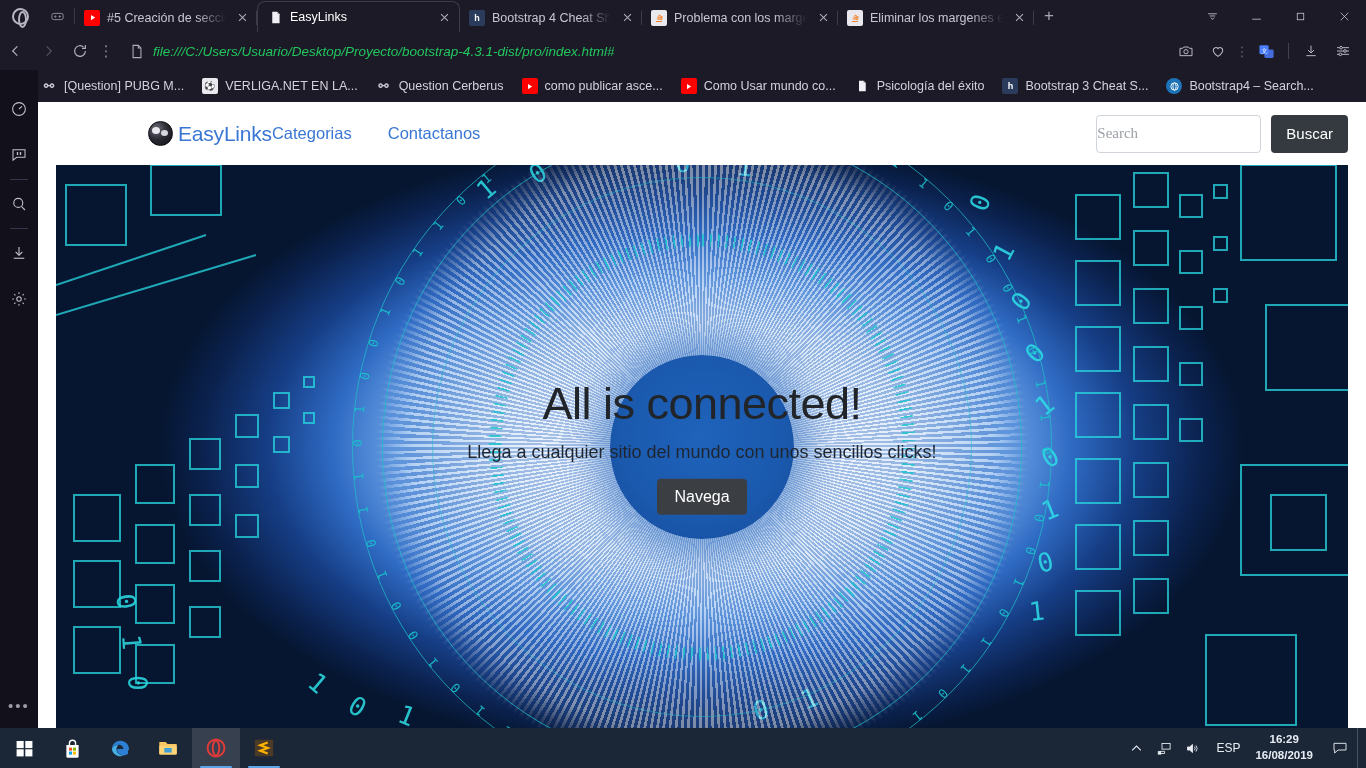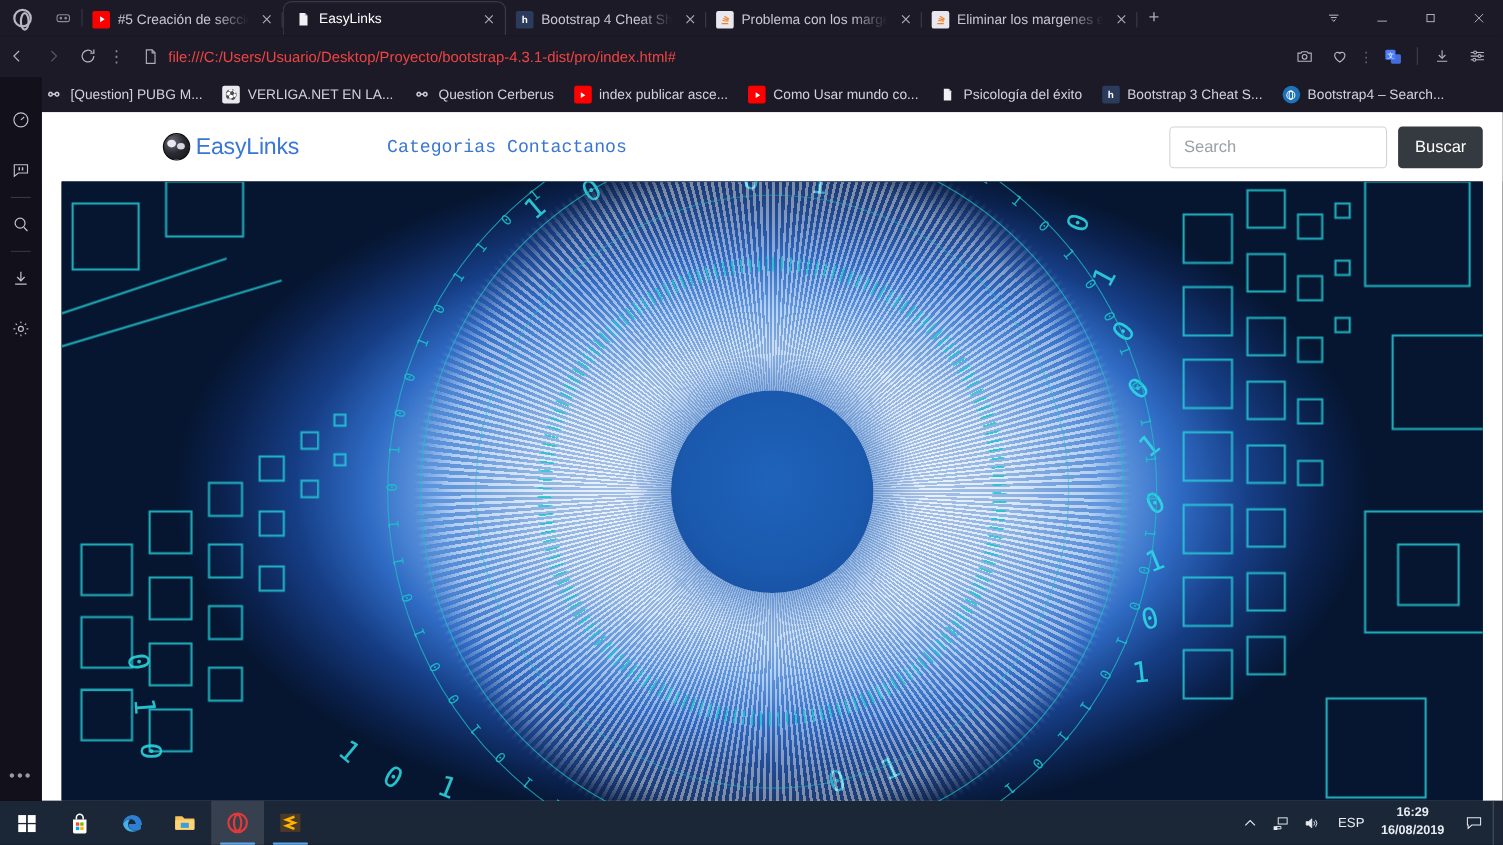--- a/index.html
+++ b/index.html
@@ -105,21 +105,21 @@
   .navbtn.dim { color: #57535f; }
   .navbtn svg { width: 16px; height: 16px; }
   .navbtn.dots { width: 20px; font-size: 15px; letter-spacing: 0; color: #8a8695;}
   .urlbox {
     flex: 1 1 auto; height: 28px; display: flex; align-items: center; gap: 9px;
     padding-left: 14px; min-width: 0;
   }
   .urlbox .pageicon { color: #b0acbb; display:flex; }
   .urlbox .pageicon svg { width: 14px; height: 15px; }
   .urltext {
-    color: #ef4444; font-size: 13.5px; white-space: nowrap; overflow: hidden;
+    color: #22c55e; font-size: 13.5px; white-space: nowrap; overflow: hidden; font-style: italic;
   }
   .addricons { display: flex; align-items: center; gap: 2px; padding-right: 8px; flex: 0 0 auto;}
   .aicon {
     width: 30px; height: 30px; display: flex; align-items: center; justify-content: center;
     color: #b9b5c4;
   }
   .aicon svg { width: 16px; height: 16px; }
   .aicon.blue { color: #4b7dfb; }
   .aicon.blue svg { width: 17px; height: 17px; }
   .aicon.vsep { width: 11px; }
@@ -180,27 +180,27 @@
   }
   .brand .globe::before {
     content:""; position:absolute; left:3px; top:5px; width:8px; height:7px;
     border-radius:50%; background:#e9e9ef;
   }
   .brand .globe::after {
     content:""; position:absolute; right:4px; top:8px; width:7px; height:6px;
     border-radius:50%; background:#d7d7de;
   }
   .brand .btext { color: #3a77d4; font-size: 21px; letter-spacing: -0.2px; }
-  .site-links { display: flex; gap: 10px; margin-left: 80px; flex: 1 1 auto; font-family: Liberation Mono, monospace; }
+  .site-links { display: flex; gap: 36px; flex: 1 1 auto; }
   .site-links a { color: #3a77d4; font-size: 16.5px; text-decoration: none; }
   .searchwrap { display: flex; align-items: center; gap: 10px; flex: 0 0 auto; }
   .searchinput {
-    width: 198px; height: 38px; border: 1px solid #ced4da; border-radius: 4px;
-    padding: 0 12px; font-size: 15px; color: #495057;
-    background: #fff; outline: none; font-family: Liberation Sans, sans-serif;
+    width: 165px; height: 38px; border: 1px solid #ced4da; border-radius: 4px;
+    padding: 0 0; font-size: 15px; color: #495057;
+    background: #fff; outline: none; font-family: Liberation Serif, serif;
   }
   .searchinput::placeholder { color: #9aa0a6; }
   .btn-buscar {
     height: 38px; padding: 0 15px; border: none; border-radius: 4px;
     background: #343a40; color: #fff; font-size: 15px; cursor: pointer;
     font-family: "Liberation Sans", sans-serif;
   }
 
   
   .hero-outer { padding: 0 18px 0 18px; height: calc(100% - 63px); }
@@ -521,21 +521,21 @@
     <div class="bm">
       <span class="bmi" style="color:#cfcbd9;font-size:12px">⚯</span>
       <span>Question Cerberus</span>
     </div>
     <div class="bm">
       <span class="bmi" style="background:#ff0000">
         <svg viewBox="0 0 24 24" fill="#fff" style="width:9px;height:9px">
             <polygon points="8,5 19,12 8,19"></polygon>
           </svg>
       </span>
-      <span>index publicar asce...</span>
+      <span>como publicar asce...</span>
     </div>
     <div class="bm">
       <span class="bmi" style="background:#ff0000">
         <svg viewBox="0 0 24 24" fill="#fff" style="width:9px;height:9px">
             <polygon points="8,5 19,12 8,19"></polygon>
           </svg>
       </span>
       <span>Como Usar mundo co...</span>
     </div>
     <div class="bm">
@@ -746,20 +746,25 @@
             <span style="transform: rotate(309.375deg) translate(352px) rotate(90deg);">1</span>
             <span style="transform: rotate(315deg) translate(352px) rotate(90deg);">0</span>
             <span style="transform: rotate(320.625deg) translate(352px) rotate(90deg);">1</span>
             <span style="transform: rotate(326.25deg) translate(352px) rotate(90deg);">0</span>
             <span style="transform: rotate(331.875deg) translate(352px) rotate(90deg);">0</span>
             <span style="transform: rotate(337.5deg) translate(352px) rotate(90deg);">1</span>
             <span style="transform: rotate(343.125deg) translate(352px) rotate(90deg);">0</span>
             <span style="transform: rotate(348.75deg) translate(352px) rotate(90deg);">1</span>
             <span style="transform: rotate(354.375deg) translate(352px) rotate(90deg);">1</span>
           </div>
+          <div class="hero-content">
+          <h1 class="hero-title">All is connected!</h1>
+          <p class="hero-sub">Llega a cualquier sitio del mundo con unos sencillos clicks!</p>
+          <button class="btn-navega">Navega</button>
+        </div>
       </div>
     </div>
   </div>
 
   <div class="taskbar">
     <div class="tb-item">
       <svg viewBox="0 0 24 24" style="width:19px;height:19px">
         <rect x="2" y="2.5" width="9" height="9" fill="#fff"></rect>
           <rect x="13" y="2.5" width="9" height="9" fill="#fff"></rect>
         <rect x="2" y="13" width="9" height="9" fill="#fff"></rect>

